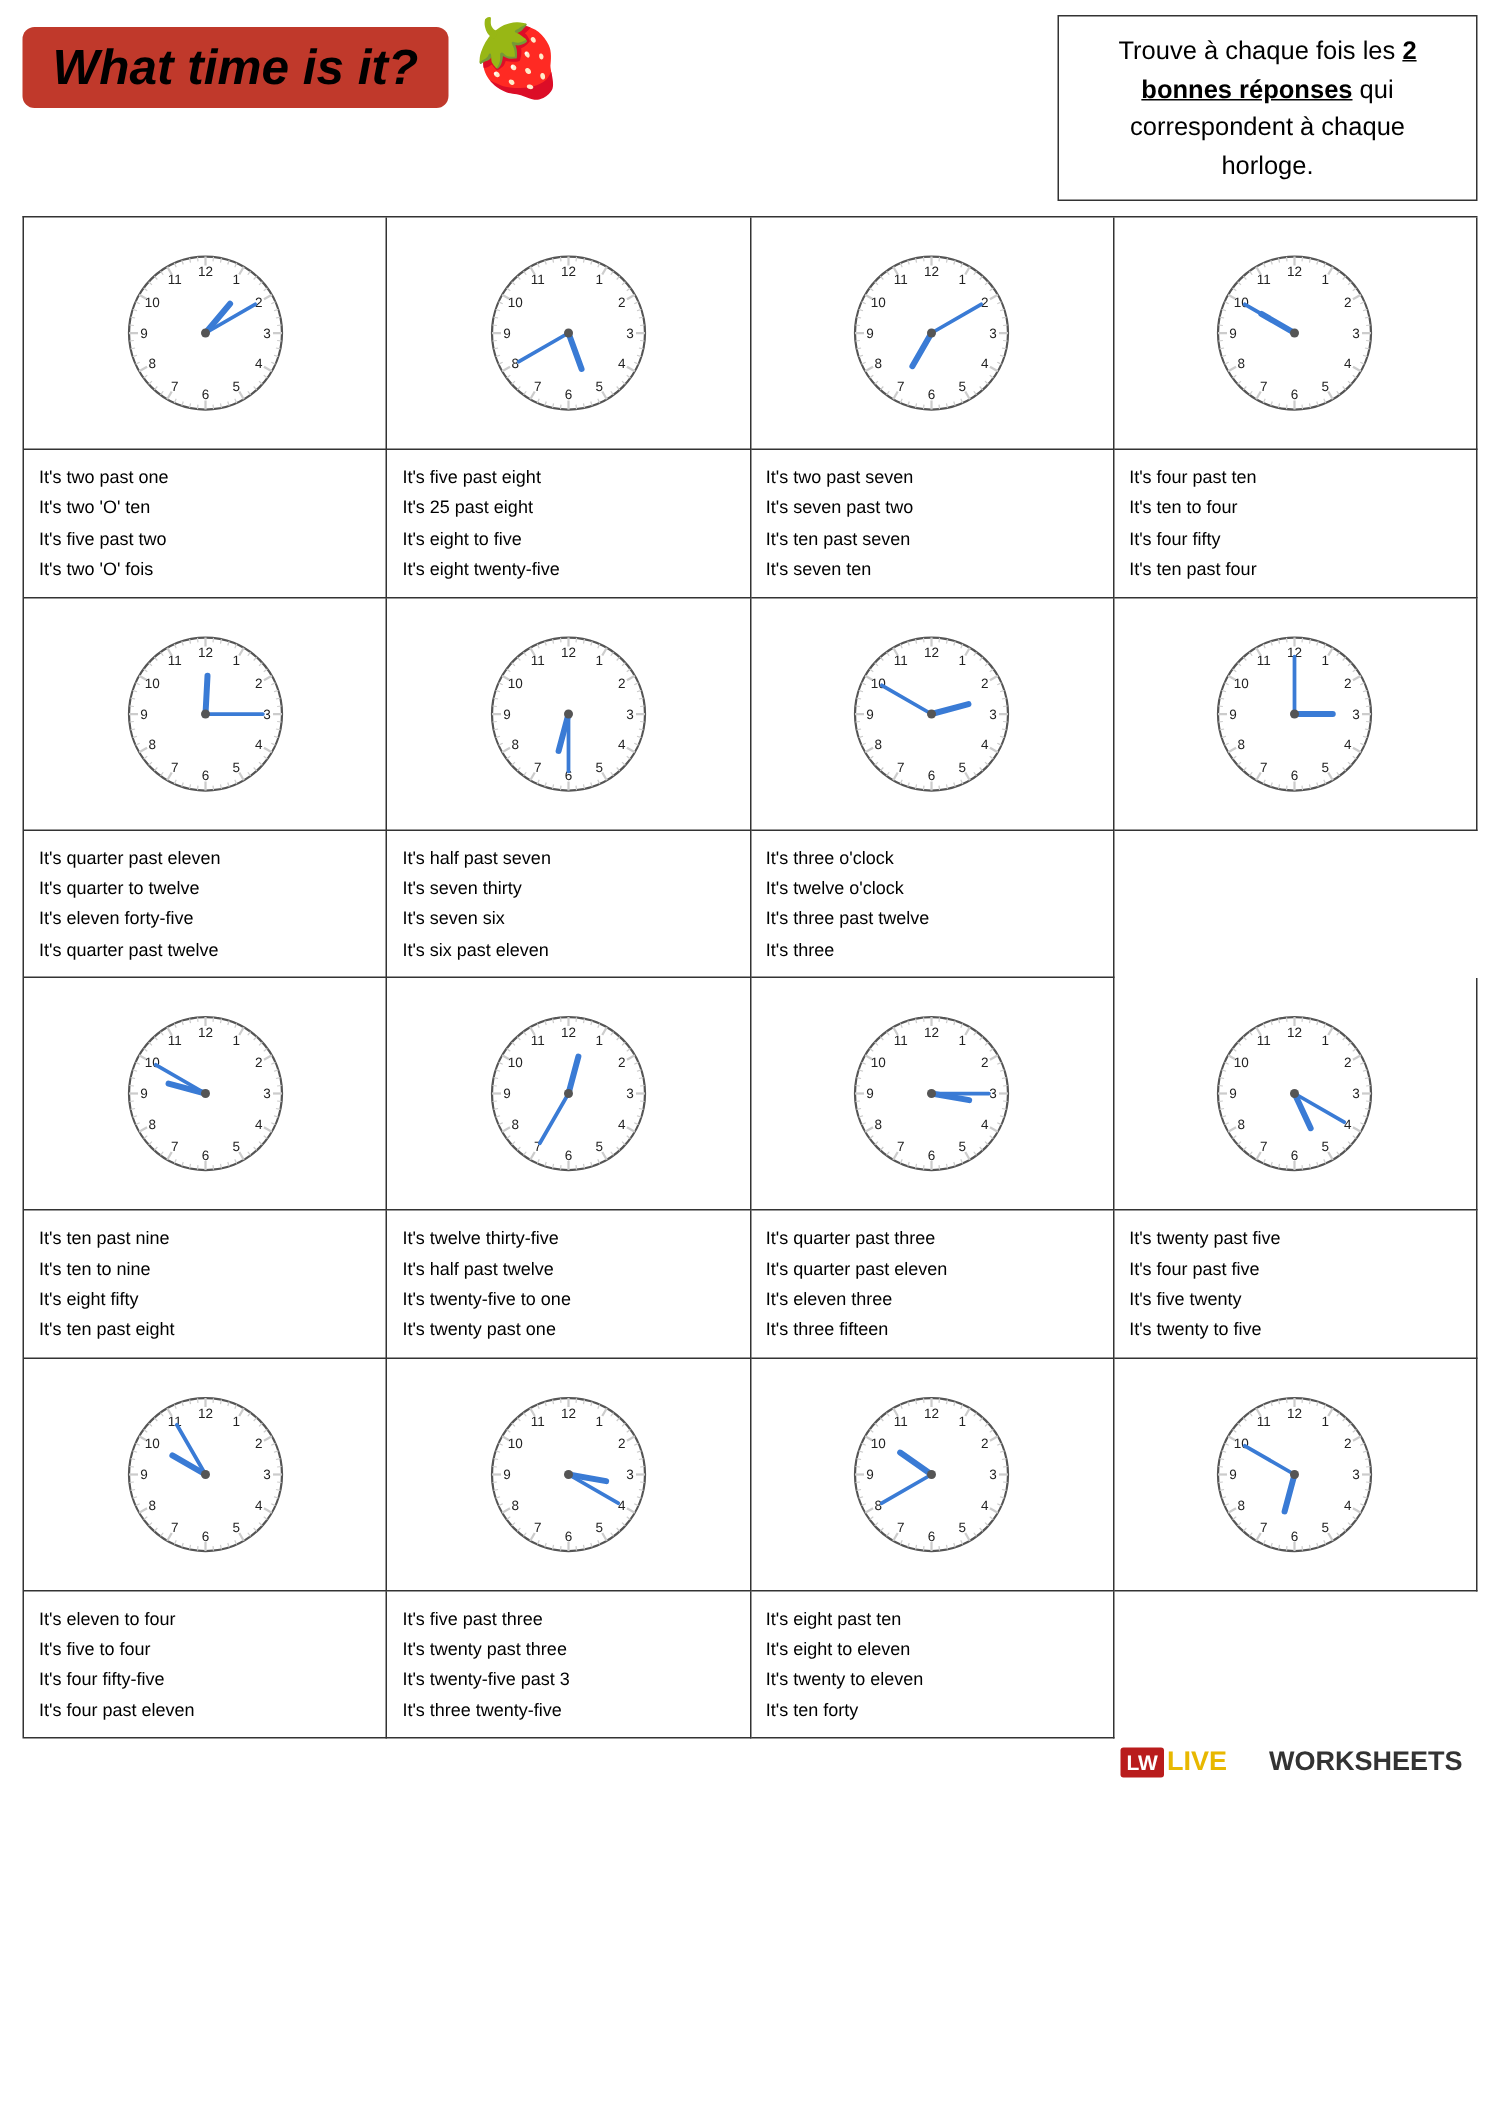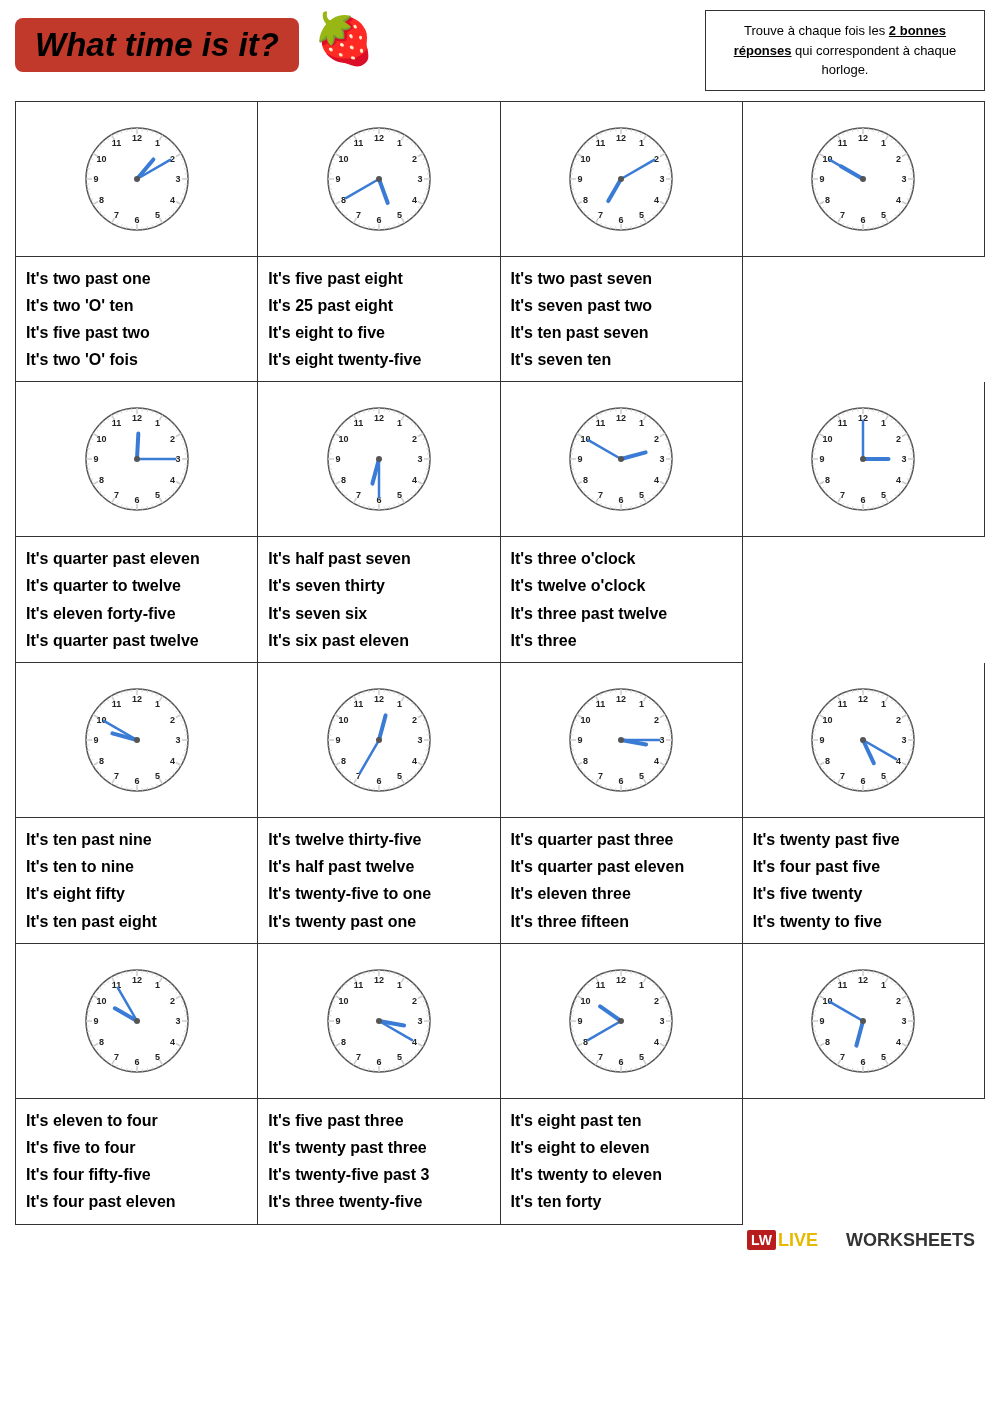--- a/index.html
+++ b/index.html
@@ -21,37 +21,37 @@
       font-style: italic;
       font-weight: 900;
       white-space: nowrap;
     }
     .strawberry { font-size: 50px; margin-left: 10px; margin-top: -5px; }
     .instruction-box {
       border: 1.5px solid #333;
       padding: 10px 15px;
       margin-left: auto;
       max-width: 280px;
-      font-size: 13px;
+      font-size: 17px;
       line-height: 1.5;
       text-align: center;
     }
     .instruction-box strong { text-decoration: underline; }
 
     
-    .grid { border-top: 1.5px solid #333; border-left: 1.5px solid #333; font-weight: bold; }
+    .grid { border-top: 1.5px solid #333; border-left: 1.5px solid #333; }
     .grid-row { display: flex; }
     .cell {
       border-right: 1.5px solid #333;
       border-bottom: 1.5px solid #333;
       width: 25%;
       padding: 8px;
     }
     .clock-cell { height: 155px; display: flex; align-items: center; justify-content: center; }
-    .text-cell { font-size: 16px; line-height: 1.7; padding: 8px 10px; }
+    .text-cell { font-size: 12px; line-height: 1.7; padding: 8px 10px; }
 
     
     .footer { display: flex; justify-content: flex-end; align-items: center; padding: 5px 10px; }
     .liveworksheets {
       display: flex; align-items: center; font-weight: bold; font-size: 16px;
     }
     .lw-logo {
       background: #b91c1c; color: #fff; font-weight: 900; padding: 2px 4px;
       border-radius: 2px; margin-right: 2px; font-size: 14px;
     }
@@ -422,20 +422,26 @@
           <div>It's 25 past eight</div>
           <div>It's eight to five</div>
           <div>It's eight twenty-five</div>
         </div>
         <div class="cell text-cell">
           <div>It's two past seven</div>
           <div>It's seven past two</div>
           <div>It's ten past seven</div>
           <div>It's seven ten</div>
         </div>
+        <div class="cell text-cell">
+          <div>It's four past ten</div>
+          <div>It's ten to four</div>
+          <div>It's four fifty</div>
+          <div>It's ten past four</div>
+        </div>
       </div>
       <div class="grid-row">
         <div class="cell clock-cell">
           <svg width="110" height="110" viewBox="0 0 110 110">
     <circle cx="55" cy="55" r="51" fill="white" stroke="#555" stroke-width="1.5"></circle>
     <line x1="55" y1="10" x2="55" y2="4" stroke="#ccc" stroke-width="1.5"></line>
             <line x1="60.017366236847366" y1="7.262949022322886" x2="60.330951626650325" y2="4.279383336218061" stroke="#ccc" stroke-width="0.8"></line>
             <line x1="64.97976115925246" y1="8.048915164777334" x2="65.60349623170573" y2="5.114472362575917" stroke="#ccc" stroke-width="0.8"></line>
             <line x1="69.83281572999748" y1="9.349287217832632" x2="70.75986671312232" y2="6.496117668947171" stroke="#ccc" stroke-width="0.8"></line>
             <line x1="74.52335886763841" y1="11.149818033155157" x2="75.74356879686582" y2="8.409181660227354" stroke="#ccc" stroke-width="0.8"></line>

